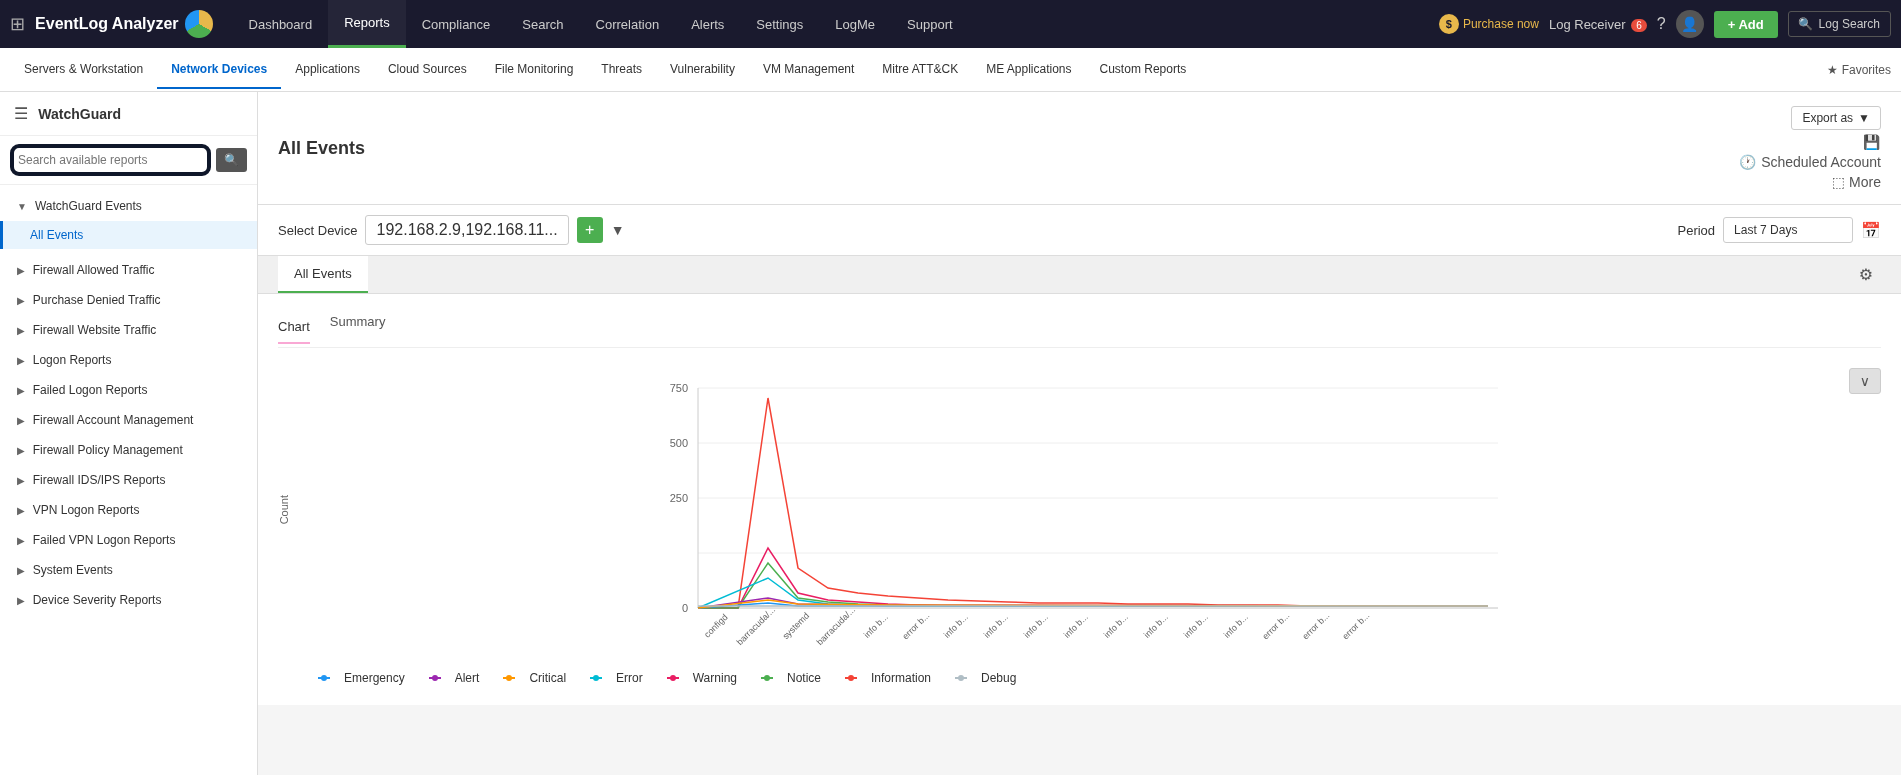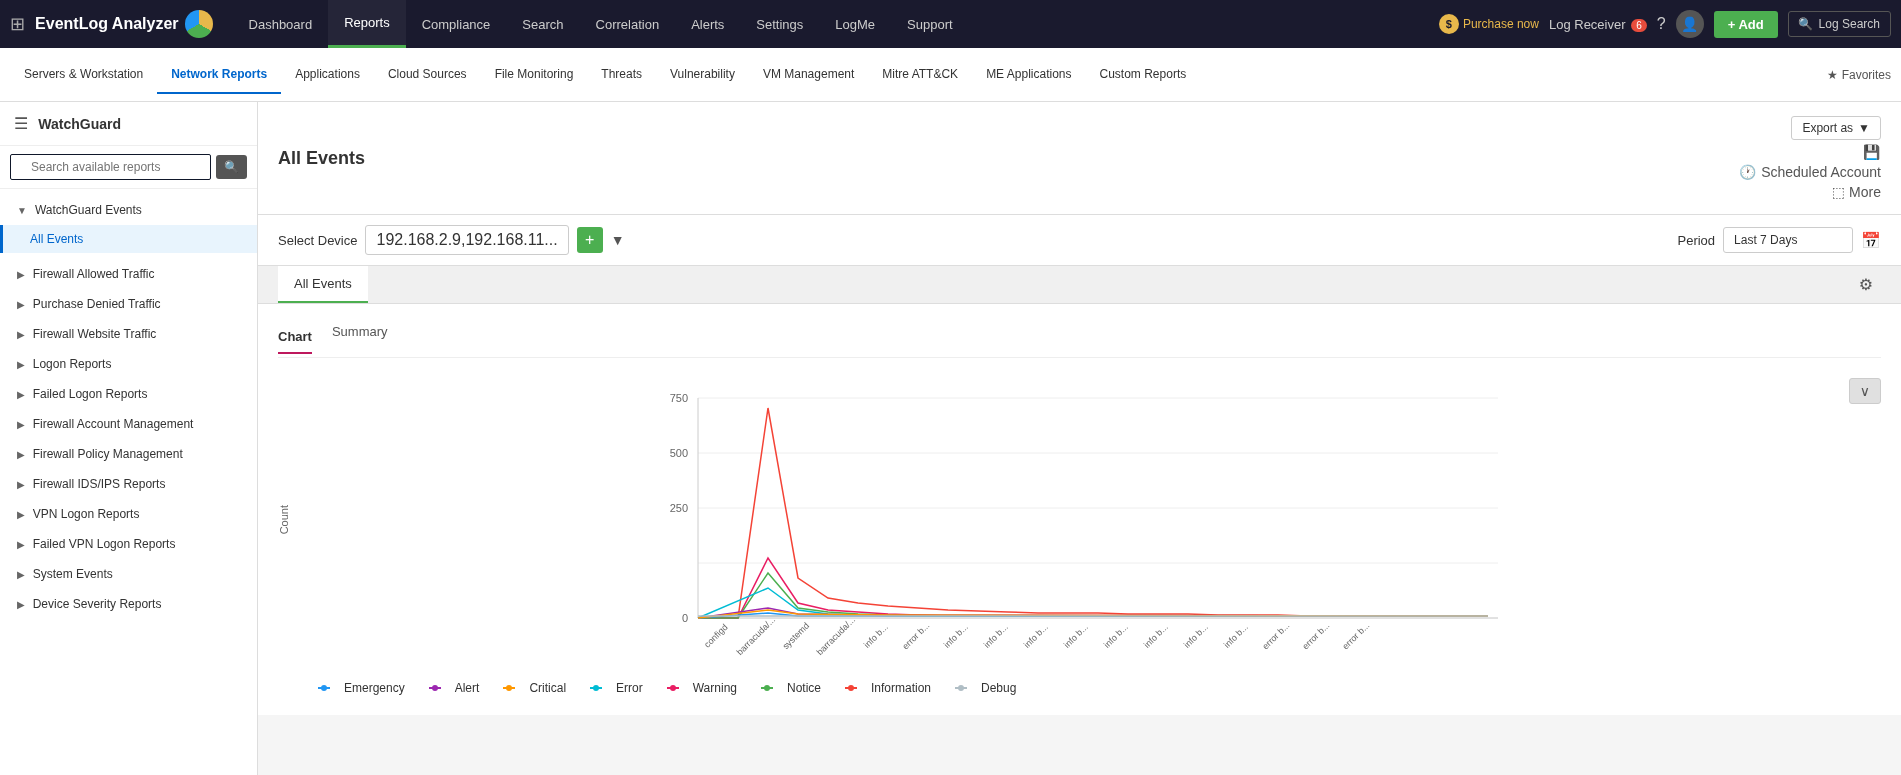--- a/index.html
+++ b/index.html
@@ -129,21 +129,21 @@
       gap: 5px;
       font-size: 12px;
     }
 
     
     .sub-nav {
       background: #ffffff;
       border-bottom: 1px solid #ddd;
       display: flex;
       align-items: center;
-      height: 54px;
+      height: 44px;
       padding: 0 10px;
     }
     .sub-nav-item {
       color: #333;
       padding: 10px 14px;
       cursor: pointer;
       font-size: 12px;
       height: 38px;
       display: flex;
       align-items: center;
@@ -194,23 +194,23 @@
     .sidebar-title { font-weight: bold; font-size: 14px; color: #333; }
     .search-box {
       padding: 8px 10px;
       border-bottom: 1px solid #eee;
       display: flex;
       align-items: center;
       gap: 5px;
     }
     .search-input {
       flex: 1;
-      border: 1px solid #0f172a;
-      border-radius: 2px;
-      padding: 5px 20px;
+      border: 4px solid #0f172a;
+      border-radius: 9px;
+      padding: 5px 4px;
       font-size: 12px;
       outline: none;
     }
     .search-btn {
       background: #555;
       color: white;
       border: none;
       padding: 5px 8px;
       border-radius: 3px;
       cursor: pointer;
@@ -393,22 +393,22 @@
       padding-bottom: 10px;
     }
     .chart-tab {
       font-size: 13px;
       color: #555;
       cursor: pointer;
       padding-bottom: 8px;
     }
     .chart-tab.active {
       color: #333;
-      font-weight: bold;
-      border-bottom: 2px solid #be185d;
+      font-weight: normal;
+      border-bottom: 2px solid #f9a8d4;
       margin-bottom: -11px;
     }
     .chart-wrapper {
       display: flex;
       align-items: center;
     }
     .y-axis-label {
       writing-mode: vertical-rl;
       transform: rotate(180deg);
       font-size: 11px;
@@ -487,21 +487,21 @@
     <button class="add-btn">+ Add</button>
     <div class="search-log-btn">
       <span>🔍</span>
       <span>Log Search</span>
     </div>
   </div>
 </div>
 
 <div class="sub-nav">
   <div class="sub-nav-item">Servers &amp; Workstation</div>
-  <div class="sub-nav-item active">Network Reports</div>
+  <div class="sub-nav-item active">Network Devices</div>
   <div class="sub-nav-item">Applications</div>
   <div class="sub-nav-item">Cloud Sources</div>
   <div class="sub-nav-item">File Monitoring</div>
   <div class="sub-nav-item">Threats</div>
   <div class="sub-nav-item">Vulnerability</div>
   <div class="sub-nav-item">VM Management</div>
   <div class="sub-nav-item">Mitre ATT&amp;CK</div>
   <div class="sub-nav-item">ME Applications</div>
   <div class="sub-nav-item">Custom Reports</div>
   <div class="sub-nav-right">

